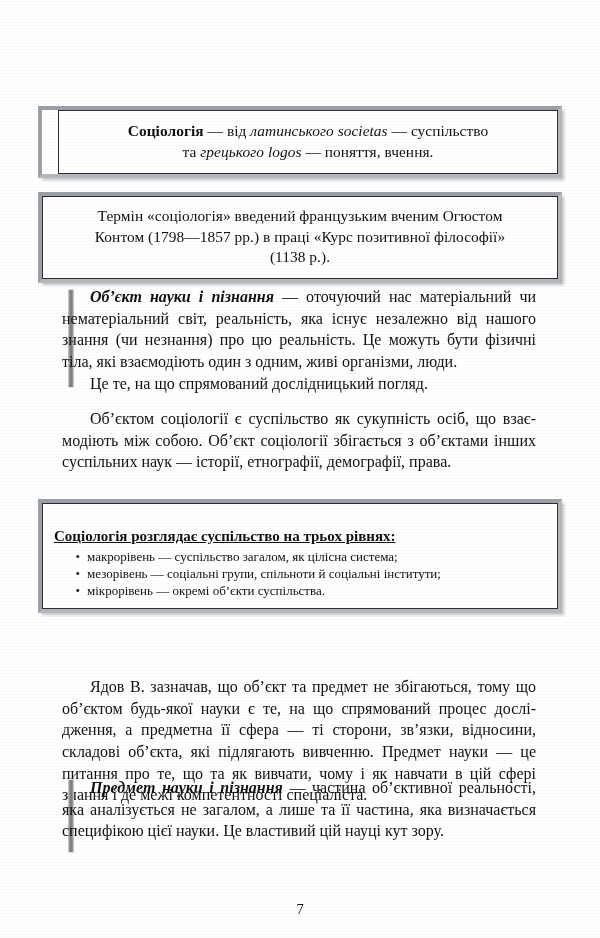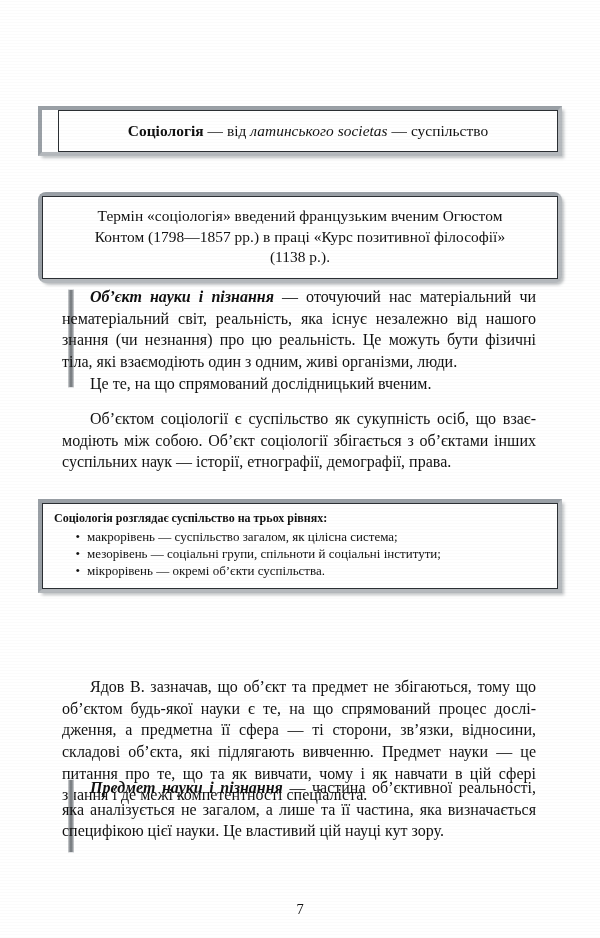--- a/index.html
+++ b/index.html
@@ -38,21 +38,21 @@
     border-bottom-color: #b5b9bd;
     box-shadow: 3px 3px 3px -1px rgba(120,125,130,0.48);
   }
   .frame .inner {
     border: 1px solid #2b2f33;
     padding: 9px 12px 10px 12px;
     background: #fff;
   }
 
   .frame-1 { top: 106px; padding-left: 16px; }
-  .frame-2 { top: 192px; border-radius: 8px; }
+  .frame-2 { top: 192px; }
   .frame-3 { top: 499px; }
 
   .center-txt {
     text-align: center;
     font-size: 15.4px;
     line-height: 1.38;
     letter-spacing: 0.05px;
   }
   .center-txt.tight { line-height: 1.34; }
 
@@ -78,23 +78,24 @@
     width: 6px;
     background: linear-gradient(to right,
         #d6d8da 0%, #9a9ea2 22%, #6f7478 50%, #9a9ea2 78%, #d6d8da 100%);
     border-top: 1px solid #e3e4e6;
     border-bottom: 1px solid #e3e4e6;
   }
 
   
   .list-head {
     font-weight: bold;
-    font-size: 12px;
+    font-size: 15px;
     line-height: 1.3;
-    margin: 0 0 1px 0;
+    margin: 16px 0 1px 0;
+    text-decoration: underline;
   }
   ul.bullets {
     margin: 0;
     padding: 0;
     list-style: none;
     font-size: 13px;
     line-height: 1.33;
   }
   ul.bullets li {
     position: relative;
@@ -133,36 +134,39 @@
 </head>
 <body>
 
 <div class="page">
 
   <div class="frame frame-1">
     <div class="inner">
       <div class="center-txt">
         <b>Соціологія</b><span> — </span><span>від </span><i>латинського societas</i><span> — суспільство</span>
       </div>
+      <div class="center-txt">
+        <span>та </span><i>грецького logos</i><span> — поняття, вчення.</span>
+      </div>
     </div>
   </div>
 
   <div class="frame frame-2">
     <div class="inner">
       <div class="center-txt tight">Термін «соціологія» введений французьким вченим Огюстом</div>
       <div class="center-txt tight">Контом (1798—1857 рр.) в праці «Курс позитивної філософії»</div>
       <div class="center-txt tight">(1138 р.).</div>
     </div>
   </div>
 
   <div class="vbar" style="left:68px; top:289px; height:97px;"></div>
 
   <div class="para" style="top:286px;">
     <div class="lead"><b><i>Об’єкт науки і пізнання</i></b><span> — оточуючий нас матеріальний чи нематеріальний світ, реальність, яка існує незалежно від нашого знання (чи незнання) про цю реальність. Це можуть бути фізичні тіла, які взаємодіють один з одним, живі органі­зми, люди.</span></div>
-    <div class="lead">Це те, на що спрямований дослідницький вченим.</div>
+    <div class="lead">Це те, на що спрямований дослідницький погляд.</div>
   </div>
 
   <div class="para" style="top:408px;">
     <div class="lead">Об’єктом соціології є суспільство як сукупність осіб, що взає­модіють між собою. Об’єкт соціології збігається з об’єктами інших суспільних наук — історії, етнографії, демографії, права.</div>
   </div>
 
   <div class="frame frame-3">
     <div class="inner" style="padding:7px 11px 9px 11px;">
       <p class="list-head">Соціологія розглядає суспільство на трьох рівнях:</p>
       <ul class="bullets">

